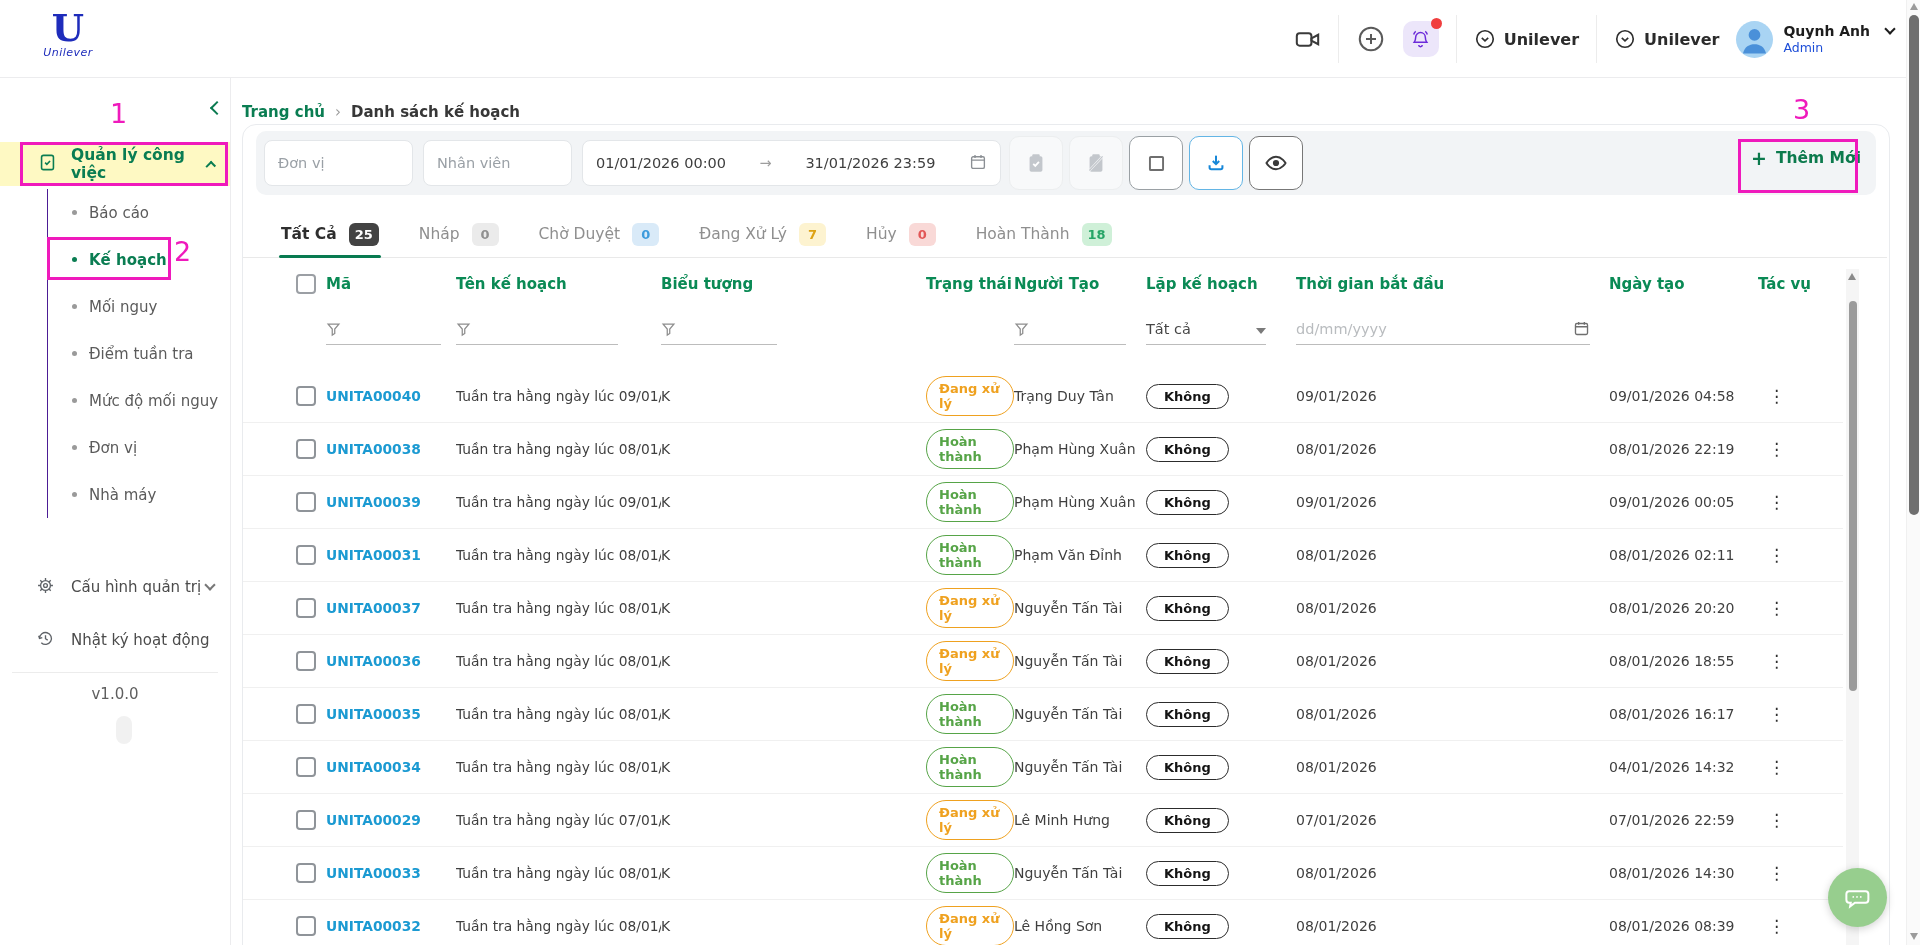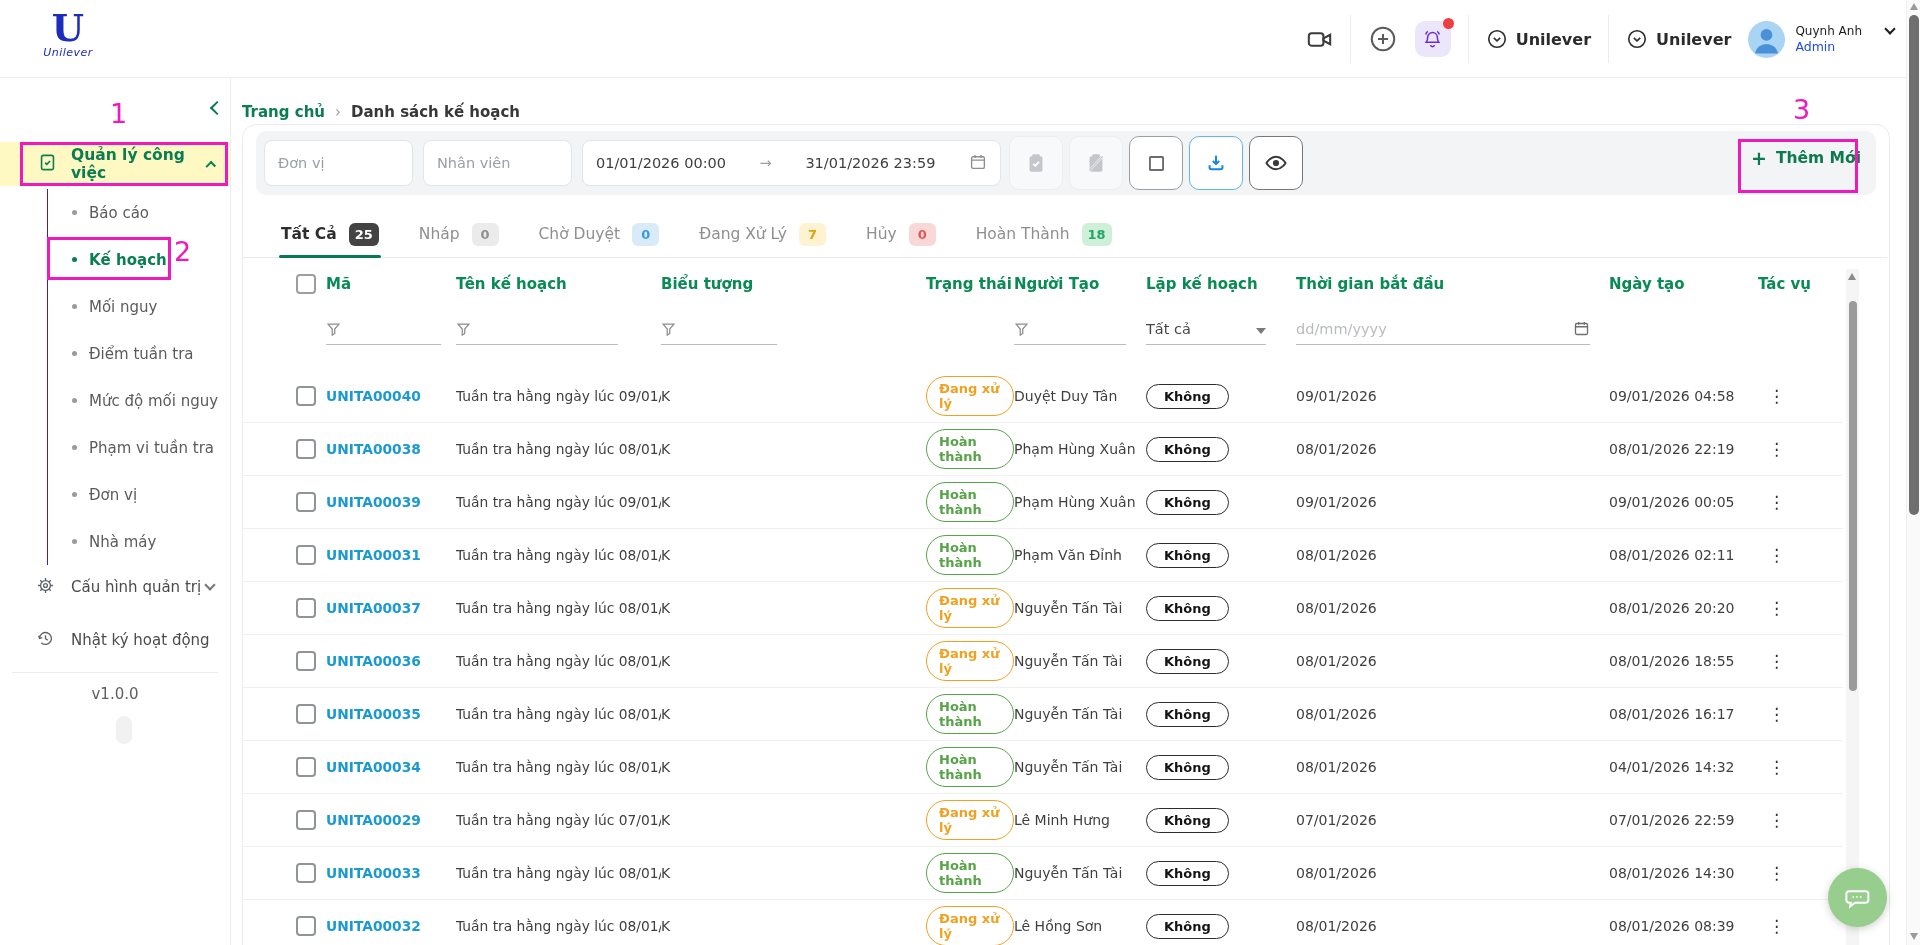--- a/index.html
+++ b/index.html
@@ -12,21 +12,21 @@
   .logo-u{font-family:"DejaVu Serif",serif;font-size:37px;font-weight:700;line-height:42px}
   .logo-script{font-size:11px;font-style:italic;letter-spacing:.5px;margin-top:-3px}
   .hright{position:absolute;right:26px;top:0;height:78px;display:flex;align-items:center;gap:17px}
   .hdiv{width:1px;height:48px;background:#ececec}
   .hicon{display:flex;align-items:center;justify-content:center;color:#4b4b4b;cursor:pointer}
   .bellbox{width:36px;height:36px;border-radius:10px;background:#ece6fa;display:flex;align-items:center;justify-content:center;position:relative;cursor:pointer}
   .belldot{position:absolute;top:-3px;right:-3px;width:11px;height:11px;border-radius:50%;background:#f03e3e}
   .org{display:flex;align-items:center;gap:8px;font-size:16px;font-weight:700;color:#2b2b2b;cursor:pointer}
   .userbox{display:flex;align-items:center;gap:10px;cursor:pointer}
   .avatar{width:37px;height:37px;border-radius:50%;background:#a9d4f3;overflow:hidden;display:flex;align-items:center;justify-content:center}
-  .uname{font-size:12px;font-weight:400;color:#1d1d1d;display:flex;align-items:center;gap:24px}
+  .uname{font-size:14px;font-weight:700;color:#1d1d1d;display:flex;align-items:center;gap:16px}
   .urole{font-size:12.5px;color:#1d4ed8;margin-top:1px}
   .chev{display:inline-block;width:8px;height:8px;border-right:2px solid currentColor;border-bottom:2px solid currentColor}
   .chev.down{transform:rotate(45deg);margin-top:-4px}
   .chev.up{transform:rotate(-135deg);margin-top:4px}
   .chev.left{transform:rotate(135deg)}
 
   
   .sidebar{position:absolute;left:0;top:78px;bottom:0;width:231px;background:#fff;border-right:1px solid #ececee;z-index:4}
   .collapse{position:absolute;top:22px;right:8px;color:#0a7a50;cursor:pointer}
   .collapse .chev{width:10px;height:10px;border-width:2.5px}
@@ -228,24 +228,20 @@
       <div class="sitem">
         <span class="bullet"></span>
         <span>Điểm tuần tra</span>
       </div>
 
       <div class="sitem">
         <span class="bullet"></span>
         <span>Mức độ mối nguy</span>
       </div>
 
-      <div class="sitem">
-        <span class="bullet"></span>
-        <span>Phạm vi tuần tra</span>
-      </div>
 
       <div class="sitem">
         <span class="bullet"></span>
         <span>Đơn vị</span>
       </div>
 
       <div class="sitem">
         <span class="bullet"></span>
         <span>Nhà máy</span>
       </div>
@@ -432,21 +428,21 @@
   </div>
 
   <div class="tbody">
 
       <div class="trow grid">
         <span class="cb"></span>
         <span class="code">UNITA00040</span>
         <span class="pname">Tuần tra hằng ngày lúc 09/01/202...</span>
         <span>K</span>
         <span class="pill processing">Đang xử lý</span>
-        <span>Duyệt Duy Tân</span>
+        <span>Trạng Duy Tân</span>
         <span class="nopill">Không</span>
         <span>09/01/2026</span>
         <span>09/01/2026 04:58</span>
         <span class="kebab">⋮</span>
       </div>
 
       <div class="trow grid">
         <span class="cb"></span>
         <span class="code">UNITA00038</span>
         <span class="pname">Tuần tra hằng ngày lúc 08/01/202...</span>

